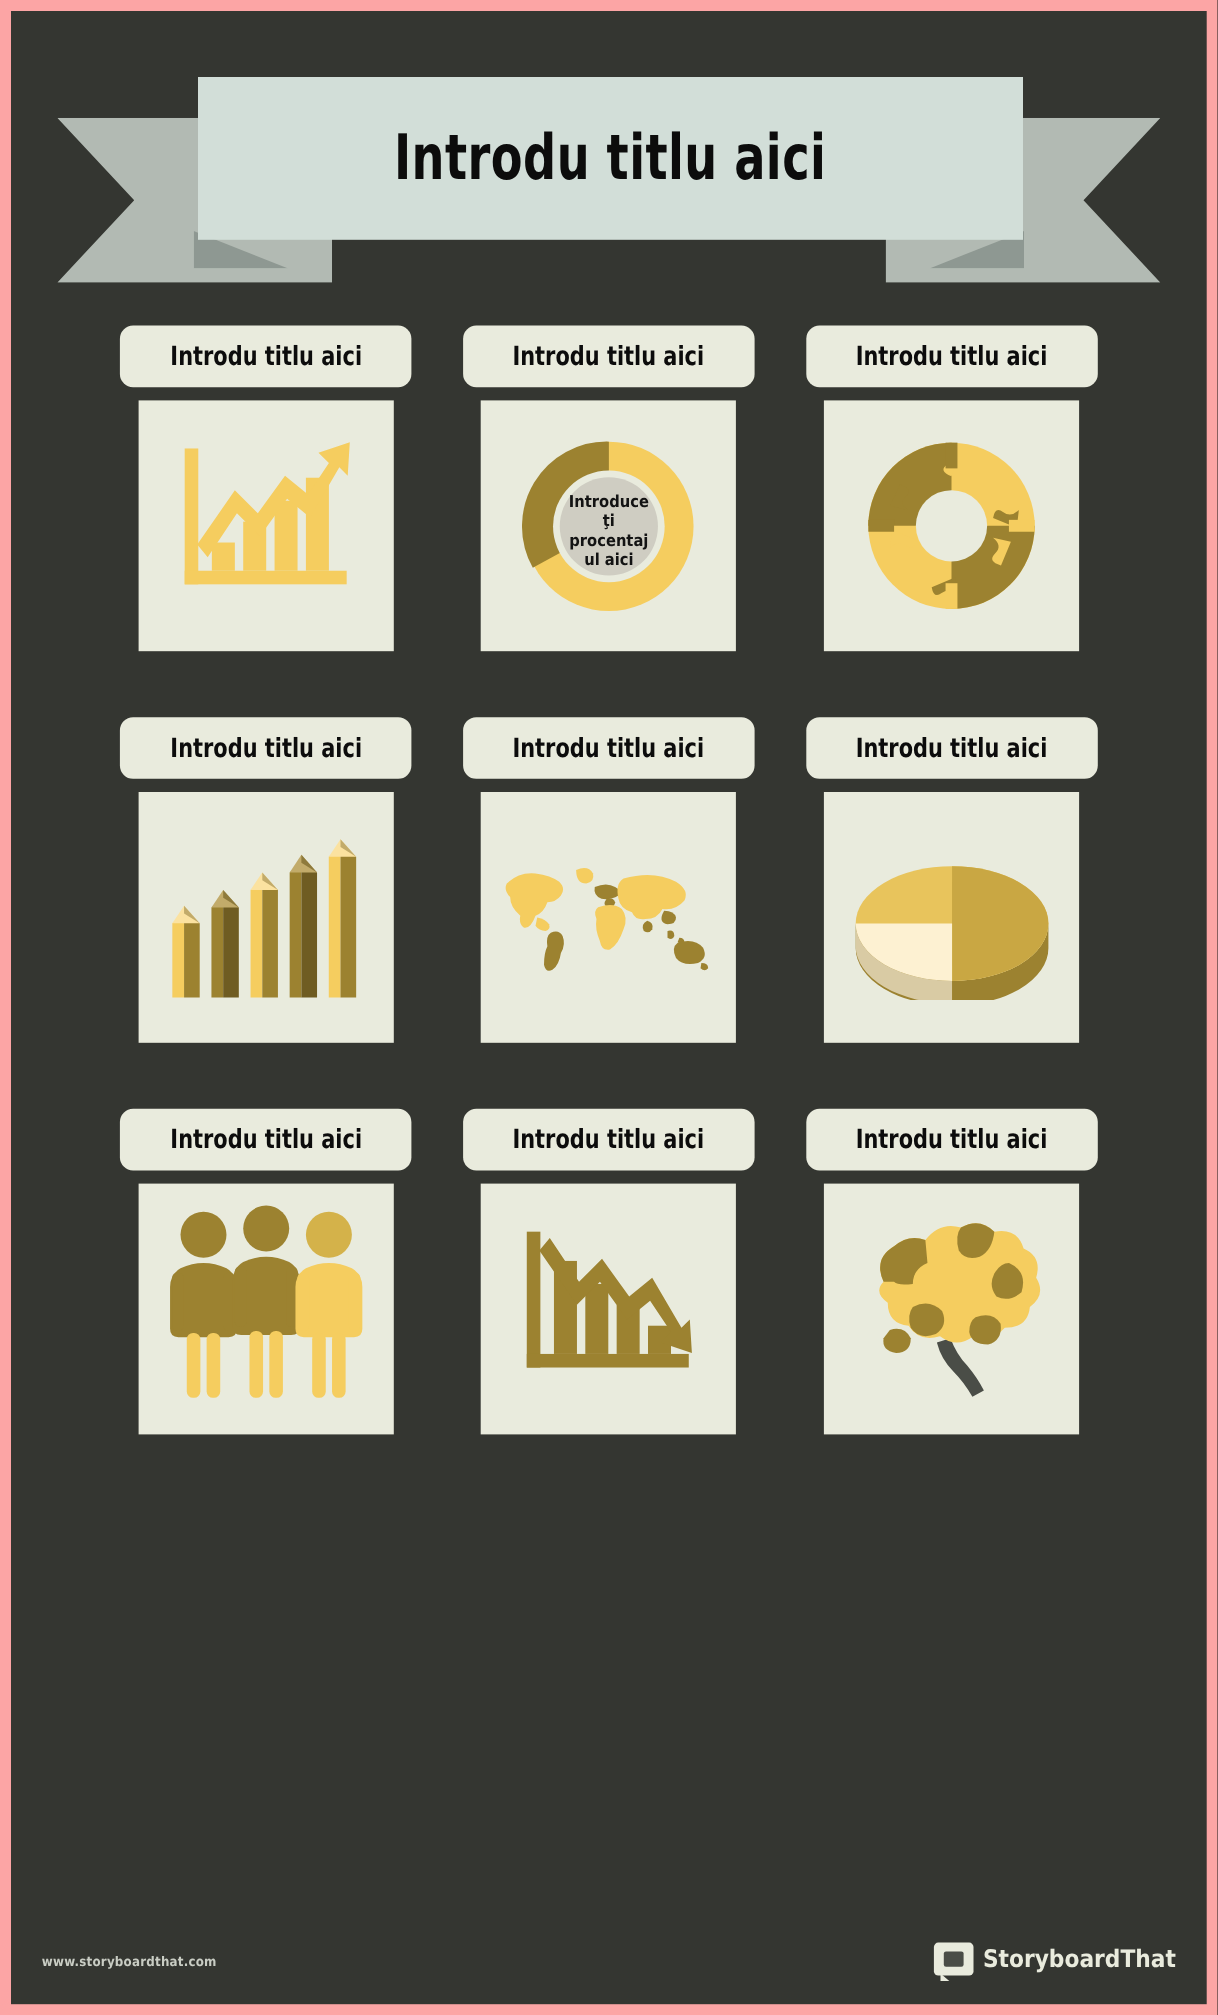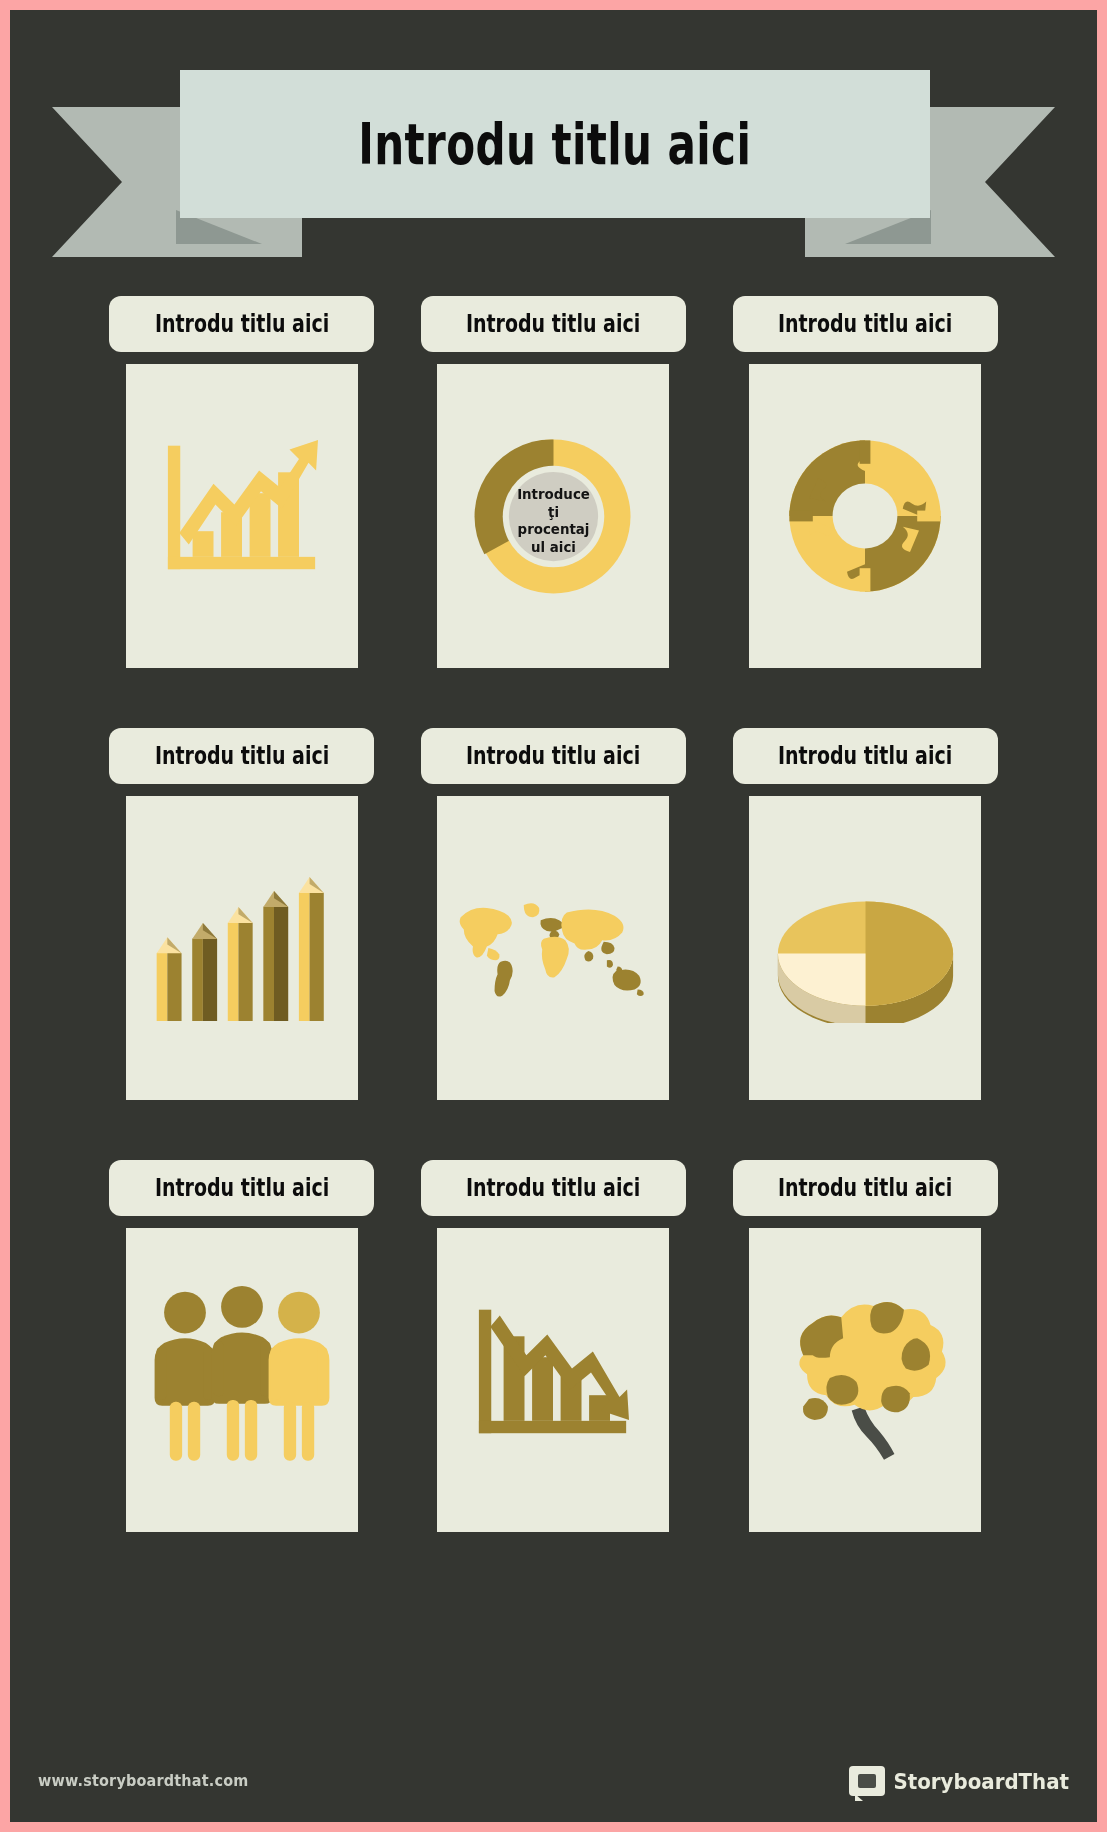--- a/index.html
+++ b/index.html
@@ -40,32 +40,32 @@
     background:#e9ebdd;border-radius:12px;
     width:100%;max-width:265px;height:56px;
     display:flex;align-items:center;justify-content:center;
     box-sizing:border-box;}
   .card-title span{
     font-family:"DejaVu Sans Condensed","Liberation Sans Narrow","Liberation Sans",sans-serif;
     font-weight:bold;font-size:24px;color:#0c0c0c;white-space:nowrap;
     transform:scaleX(0.88);transform-origin:center;}
   .card-panel{
     margin-top:12px;background:#e9ebdd;
-    width:100%;max-width:232px;height:304px;
+    width:100%;max-width:232px;height:228px;
     display:flex;align-items:center;justify-content:center;overflow:hidden;}
   .card:nth-child(3n+2) .card-panel,
   .card:nth-child(3n+2) .card-title{max-width:none;}
   .card:nth-child(3n+2) .card-panel{width:232px;}
   .card:nth-child(3n+2) .card-title{width:265px;}
 
   
   #footer{position:absolute;left:0;bottom:18px;width:1087px;height:60px;}
   #site-url{position:absolute;left:28px;bottom:14px;
     font-family:"DejaVu Sans Condensed","Liberation Sans",sans-serif;
-    font-weight:bold;font-size:16px;color:#c9cdc4;letter-spacing:0.2px;}
+    font-weight:bold;font-size:12px;color:#c9cdc4;letter-spacing:0.2px;}
   #logo{position:absolute;right:28px;bottom:8px;display:flex;align-items:center;gap:9px;}
   #logo-mark{width:36px;height:30px;background:#e9ebdd;border-radius:4px;
     position:relative;display:flex;align-items:center;justify-content:center;}
   #logo-mark::after{content:"";position:absolute;left:6px;bottom:-5px;
     width:0;height:0;border-left:8px solid #e9ebdd;border-top:7px solid transparent;}
   #logo-bubble{width:18px;height:14px;background:#4a4d47;border-radius:2px;}
   #logo-text{font-family:"DejaVu Sans Condensed","Liberation Sans",sans-serif;
     font-size:22px;color:#e9ebdd;font-weight:600;}
   #logo-text b{font-weight:bold;}
   svg{display:block;}

